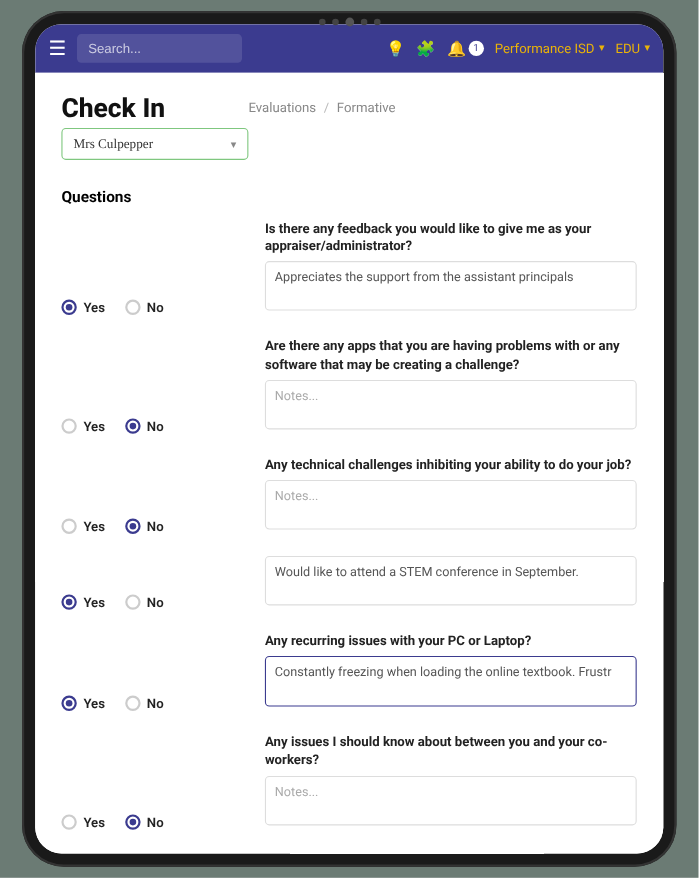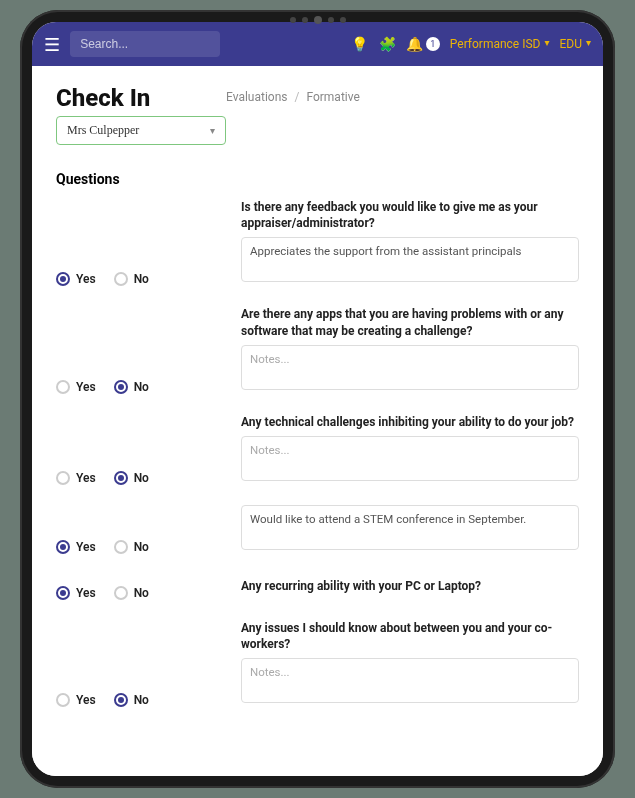--- a/index.html
+++ b/index.html
@@ -280,21 +280,21 @@
             <div class="radio-col">
               <div class="radio selected">
                 <span class="radio-dot"></span>
                 <span>Yes</span>
               </div>
               <div class="radio">
                 <span class="radio-dot"></span>
                 <span>No</span>
               </div>
             </div>
-            <div class="qbody"><div class="qtext">Any recurring ability with your PC or Laptop?</div></div>
+            <div class="qbody"><div class="qtext">Any recurring issues with your PC or Laptop?</div><textarea class="notes active" placeholder="Notes..." rows="2" style="">Constantly freezing when loading the online textbook. Frustr</textarea></div>
           </div>
           <div class="qrow">
             <div class="radio-col">
               <div class="radio">
                 <span class="radio-dot"></span>
                 <span>Yes</span>
               </div>
               <div class="radio selected">
                 <span class="radio-dot"></span>
                 <span>No</span>

